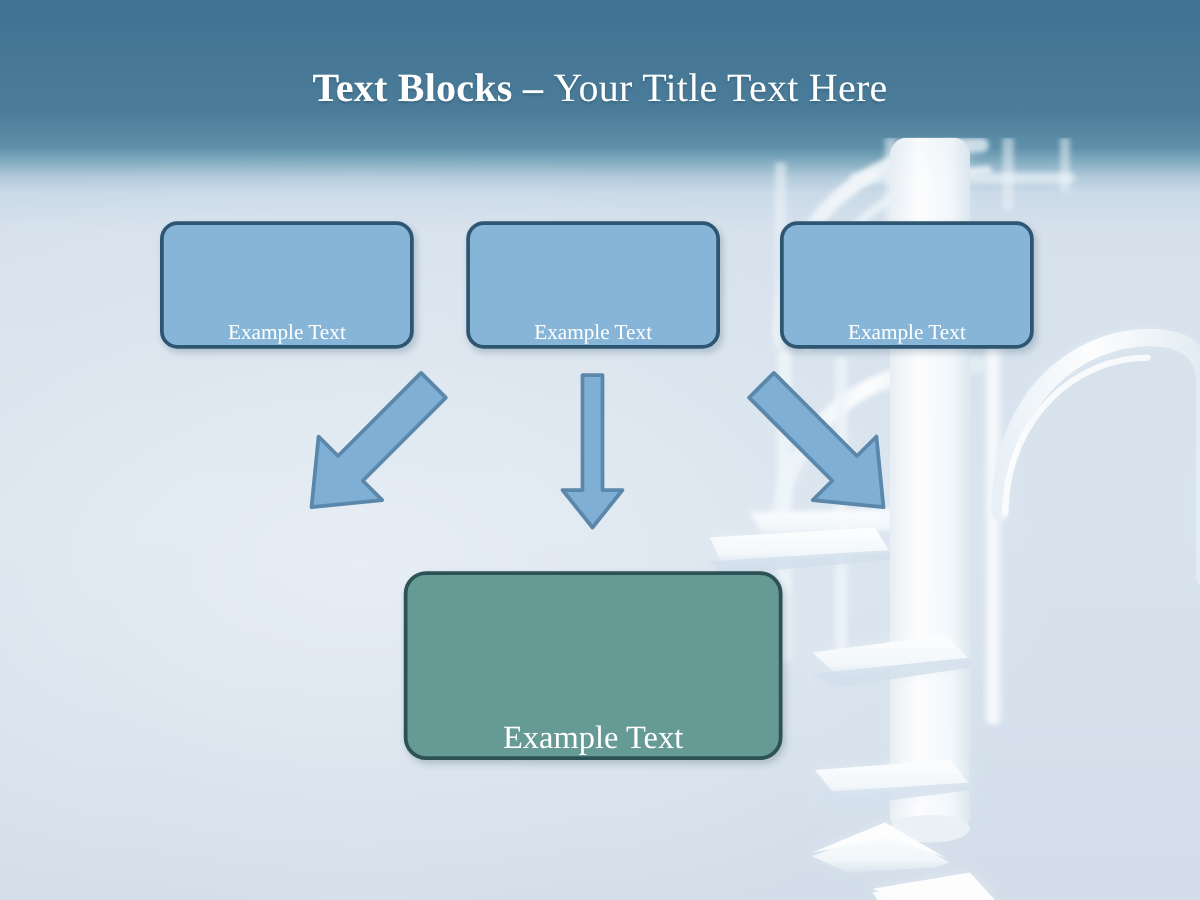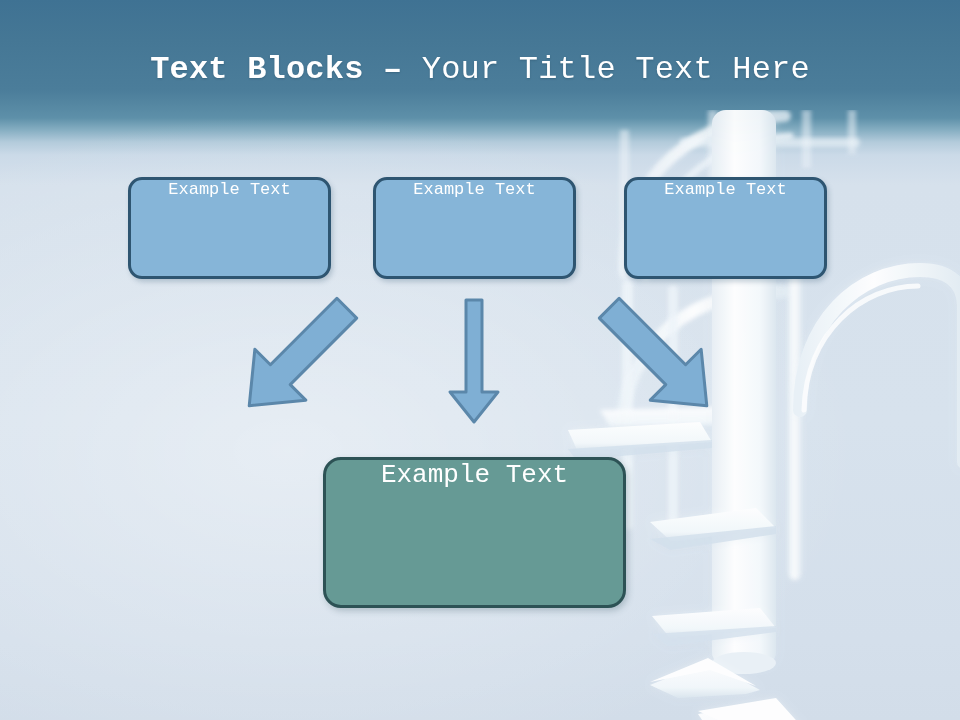--- a/index.html
+++ b/index.html
@@ -7,21 +7,21 @@
     margin: 0;
     padding: 0;
     background: #ffffff;
   }
 
   #slide {
     position: relative;
     width: 960px;
     height: 720px;
     overflow: hidden;
-    font-family: Liberation Mono, monospace;
+    font-family: Liberation Serif, serif;
     
     background: #15803d;
   }
 
   
   .bg-gradient {
     position: absolute;
     left: 0; top: 0;
     width: 960px;
     height: 720px;
@@ -79,21 +79,21 @@
   }
   .title .strong { font-weight: bold; }
   .title .dash   { font-weight: bold; }
   .title .light  { font-weight: normal; }
 
   
   .node {
     position: absolute;
     box-sizing: border-box;
     display: flex;
-    align-items: flex-start;
+    align-items: flex-end;
     justify-content: center;
     color: #ffffff;
     text-align: center;
     border-radius: 14px;
   }
   .node-blue {
     width: 203px;
     height: 102px;
     background: #86b5d8;
     border: 3px solid #2e5571;

